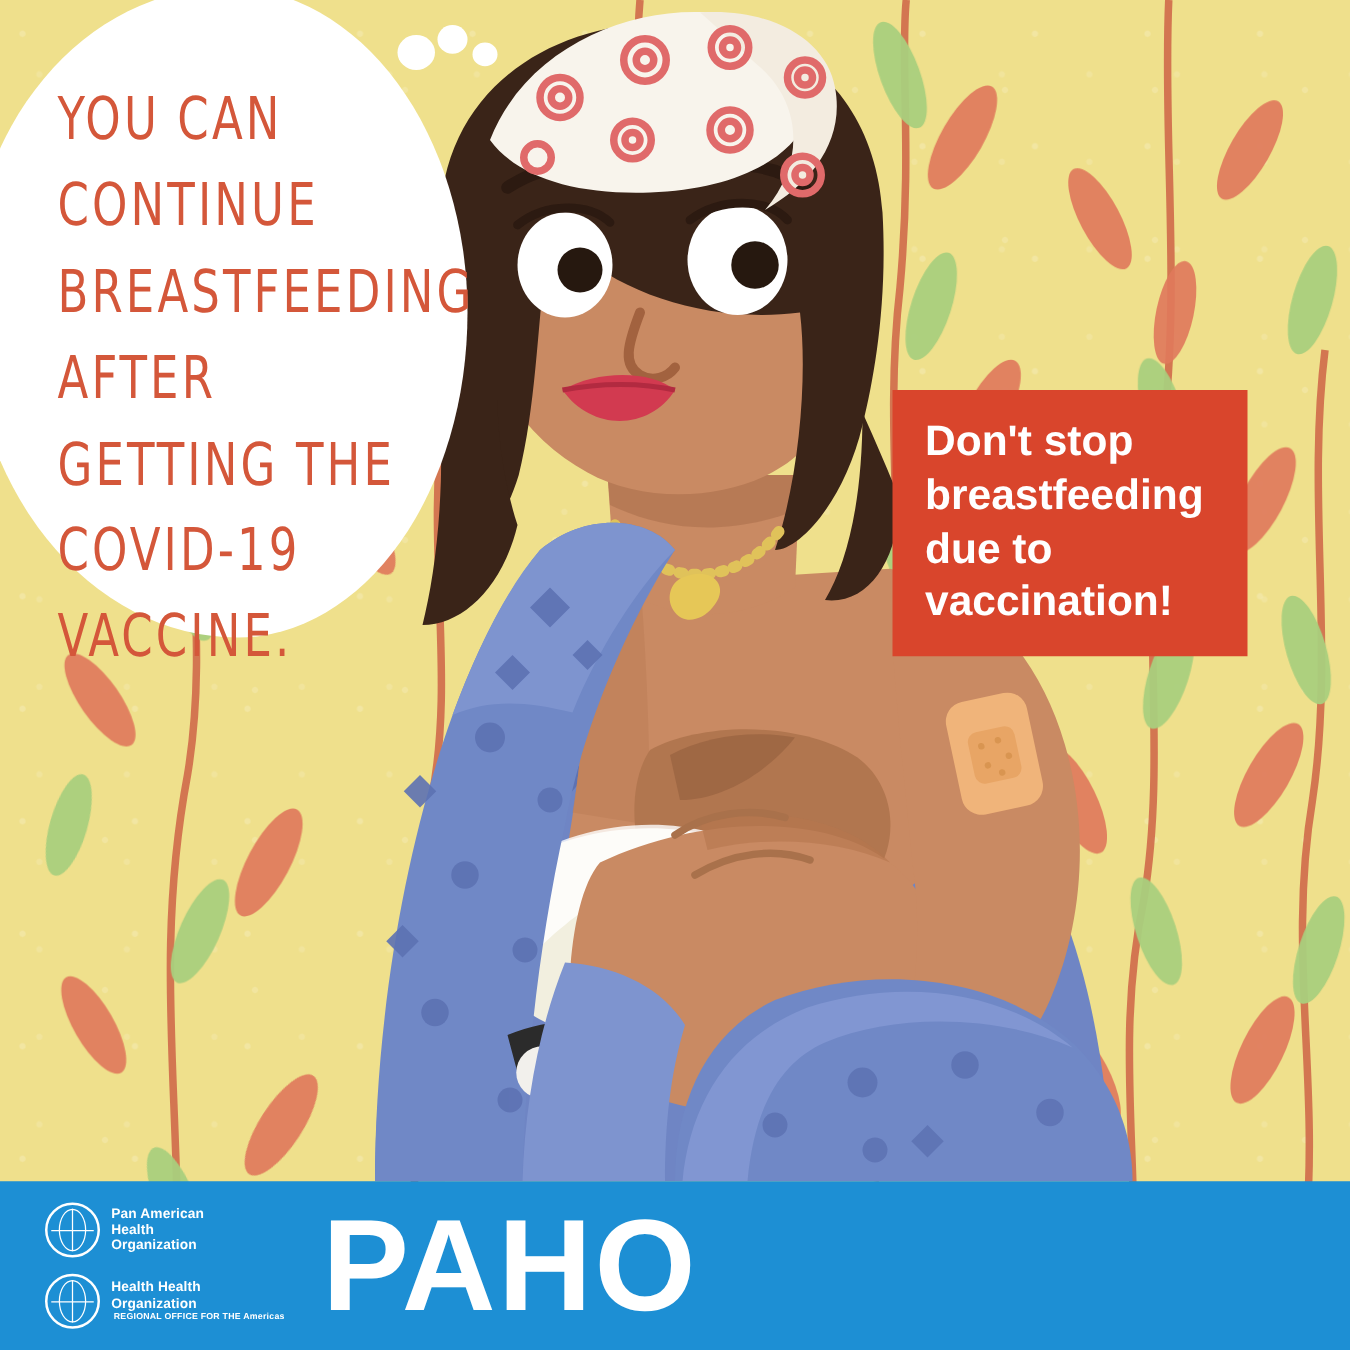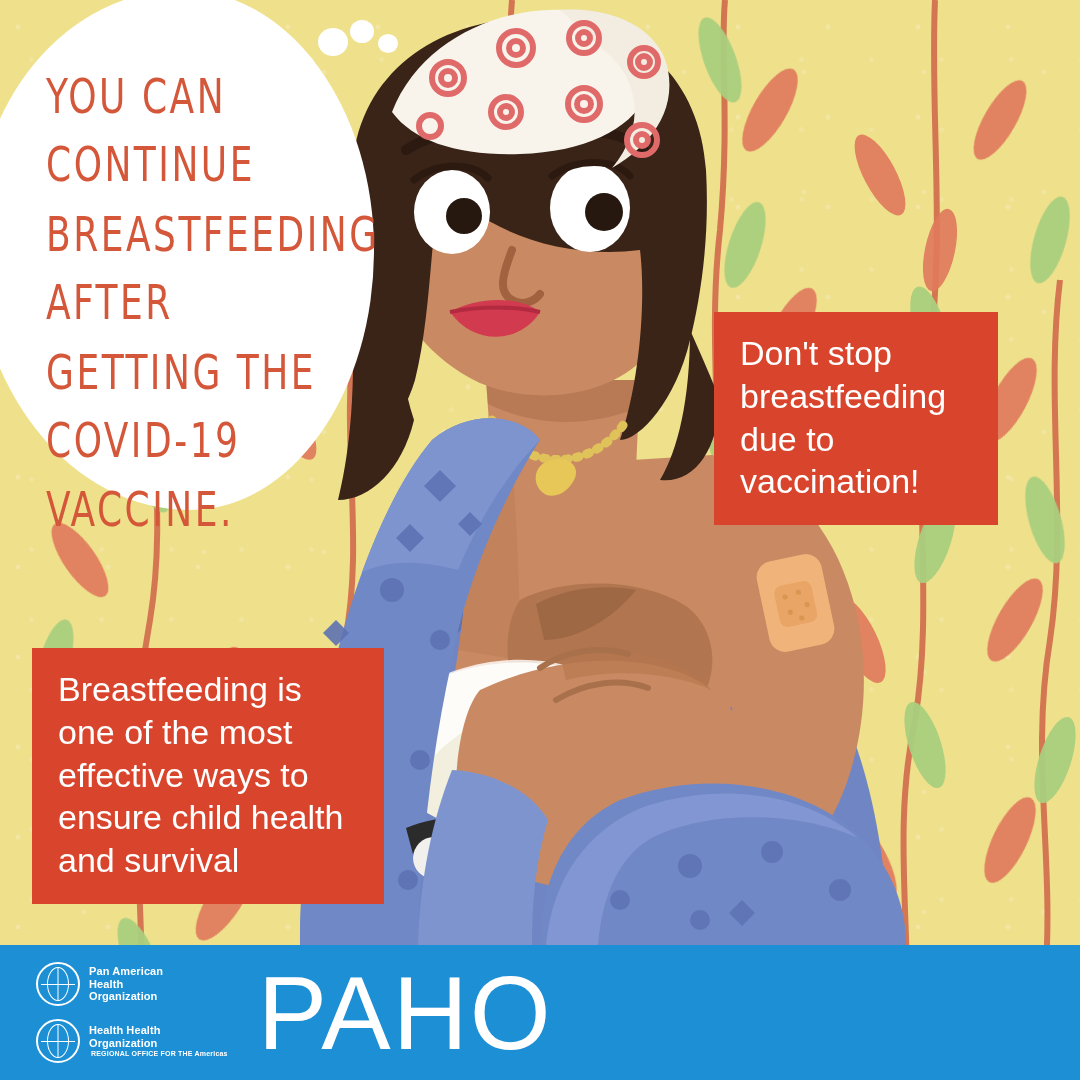--- a/index.html
+++ b/index.html
@@ -73,21 +73,21 @@
   .dot2 { width: 24px; height: 23px; left: 350px; top: 20px; }
   .dot3 { width: 20px; height: 19px; left: 378px; top: 34px; }
 
   
   .callout {
     position: absolute;
     background: #d9452c;
     color: #ffffff;
     font-size: 34px;
     line-height: 1.26;
-    font-weight: 400;
+    font-weight: 700;
     padding: 20px 26px 22px 26px;
     box-sizing: border-box;
   }
   #callout-right {
     right: 82px;
     top: 312px;
     width: 284px;
   }
   #callout-left {
     left: 32px;
@@ -155,21 +155,21 @@
   .logo-sub {
     font-size: 7px;
     font-weight: 700;
     letter-spacing: .2px;
     margin-left: 2px;
   }
   .paho-word {
     margin-left: 30px;
     color: #ffffff;
     font-size: 104px;
-    font-weight: 400;
+    font-weight: 700;
     letter-spacing: 2px;
     line-height: 1;
   }
 </style>
 </head>
 <body>
 
 <div id="poster">
 
   <div class="bg">
@@ -350,21 +350,20 @@
 
   <div>
     <div class="bubble"></div>
     <div class="bubble-dot dot1"></div>
     <div class="bubble-dot dot2"></div>
     <div class="bubble-dot dot3"></div>
     <div class="bubble-text">You can continue breastfeeding after getting the COVID-19 vaccine.</div>
   </div>
 
   <div id="callout-right" class="callout">Don't stop breastfeeding due to vaccination!</div>
-  <div id="callout-left" class="callout">Breastfeeding is one of the most effective ways to ensure child health and survival</div>
 
   <div class="footer">
     <div class="logos">
       <div class="logo-row">
         <div class="emblem">
             <div class="globe-ring"></div>
           </div>
         <div class="logo-lines">
           <div>Pan American</div>
           <div>Health</div>

